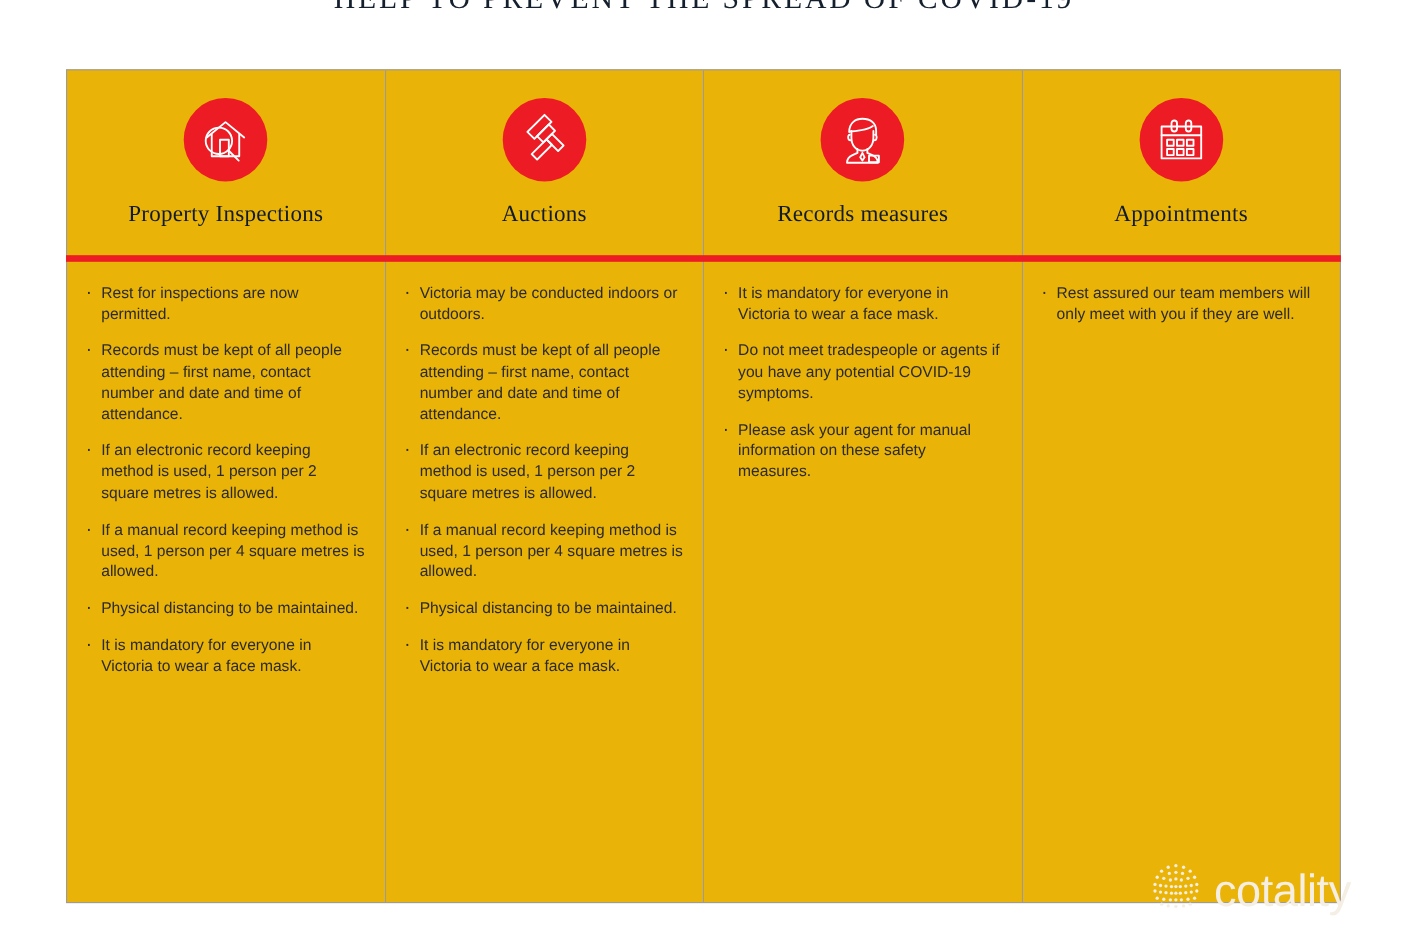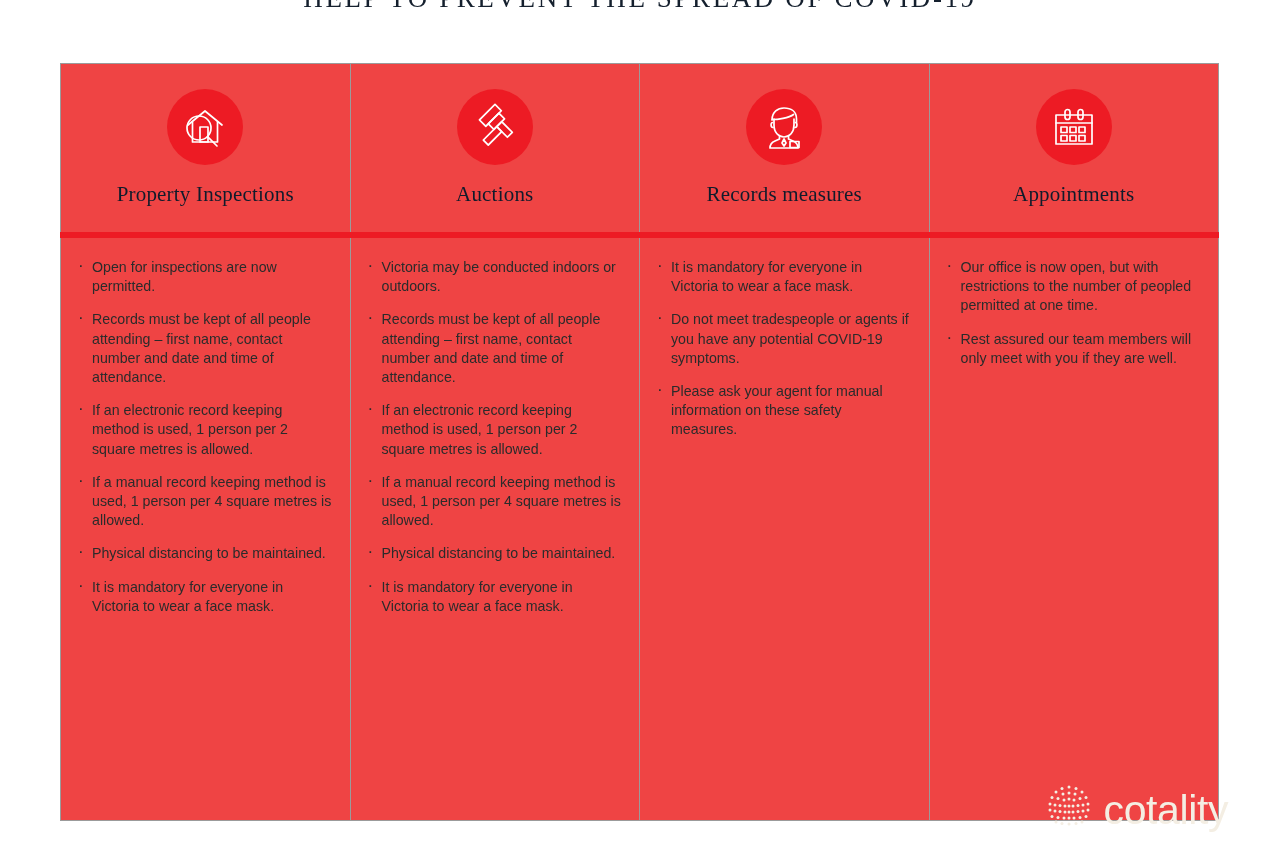--- a/index.html
+++ b/index.html
@@ -35,21 +35,21 @@
   }
 
   
   .table {
     position: absolute;
     left: 60px;
     top: 63px;
     width: 1159px;
     height: 758px;
     border: 1.5px solid #9b9b9b;
-    background: #ef4444;
+    background: #eab308;
     display: flex;
   }
 
   .col {
     flex: 1 1 0;
     position: relative;
     display: flex;
     flex-direction: column;
     border-right: 1.5px solid #9b9b9b;
   }
@@ -169,21 +169,21 @@
             <path d="M12.5 20 L12.5 40 L37.5 40 L37.5 20"></path>
             <path d="M20 25 h8 v15 h-8 z"></path>
             <circle cx="19" cy="26" r="12"></circle>
             <path d="M27.6 34.6 L37 44"></path>
           </svg>
         </div>
         <div class="col-title">Property Inspections</div>
       </div>
       <div class="col-body">
         <ul class="bullets">
-          <li>Open for inspections are now permitted.</li>
+          <li>Rest for inspections are now permitted.</li>
           <li>Records must be kept of all people attending – first name, contact number and date and time of attendance.</li>
           <li>If an electronic record keeping method is used, 1 person per 2 square metres is allowed.</li>
           <li>If a manual record keeping method is used, 1 person per 4 square metres is allowed.</li>
           <li>Physical distancing to be maintained.</li>
           <li>It is mandatory for everyone in Victoria to wear a face mask.</li>
         </ul>
       </div>
     </div>
 
     <div class="col">
@@ -250,21 +250,20 @@
             <rect x="30" y="25" width="6" height="5.5"></rect>
             <rect x="12" y="33.5" width="6" height="5.5"></rect>
             <rect x="21" y="33.5" width="6" height="5.5"></rect>
             <rect x="30" y="33.5" width="6" height="5.5"></rect>
           </svg>
         </div>
         <div class="col-title">Appointments</div>
       </div>
       <div class="col-body">
         <ul class="bullets">
-          <li>Our office is now open, but with restrictions to the number of peopled permitted at one time.</li>
           <li>Rest assured our team members will only meet with you if they are well.</li>
         </ul>
       </div>
     </div>
 
   </div>
 
   <div class="red-rule"></div>
 
   <div class="watermark">

